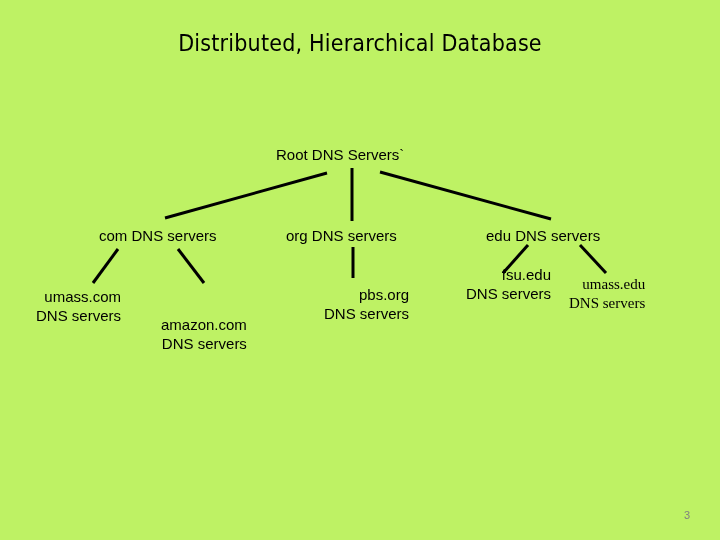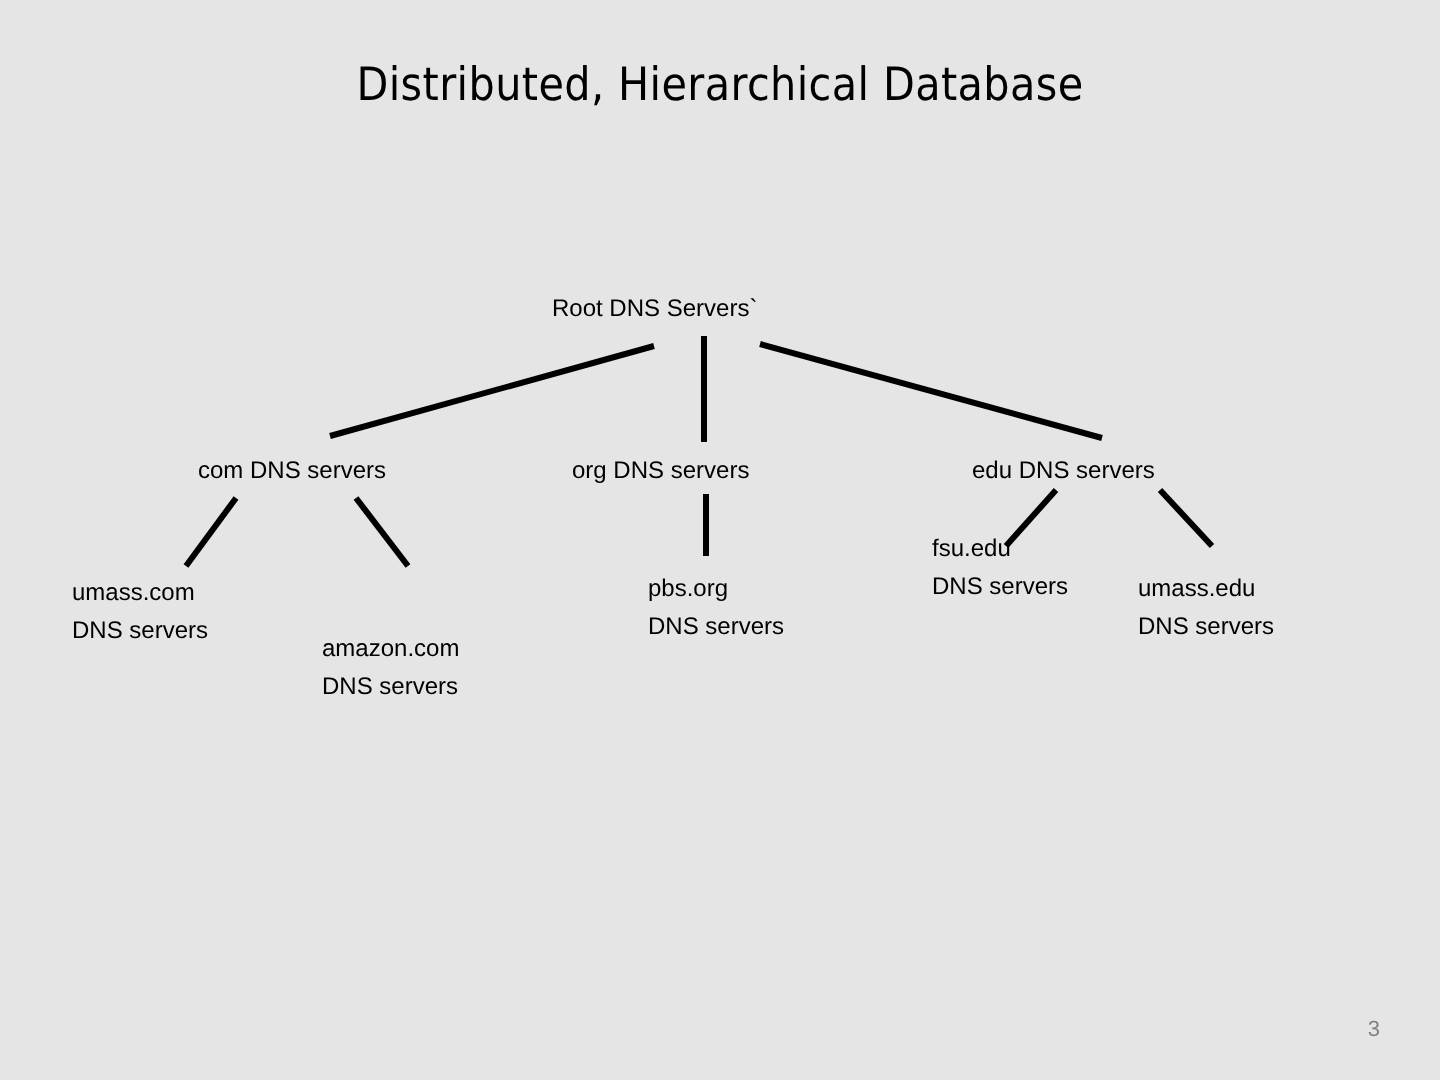--- a/index.html
+++ b/index.html
@@ -50,53 +50,54 @@
   }
   .tree-lines line {
     stroke: #000000;
     stroke-linecap: butt;
   }
 
   
   .node {
     position: absolute;
     font-family: "Liberation Sans", sans-serif;
-    font-size: 12px;
+    font-size: 15px;
     font-weight: 400;
     line-height: 19px;
     color: #000000;
     white-space: nowrap;
+    text-align: right;
   }
   .node .line2 { display: block; }
 
   .node-root       { left: 276px; top: 145px; }
   .node-com        { left: 73px;  top: 226px; margin-left: 26px; }
   .node-org        { left: 286px; top: 226px; }
   .node-edu        { left: 486px; top: 226px; }
 
   .node-yahoo      { left: 36px;  top: 287px; }
   .node-amazon     { left: 161px; top: 287px; margin-top: 28px; }
   .node-pbs        { left: 312px; top: 285px; margin-left: 12px; }
   .node-fsu        { left: 466px; top: 265px; }
-  .node-umass      { left: 569px; top: 285px; }
+  .node-umass      { left: 569px; top: 275px; font-family: Liberation Serif, serif; }
 
   
   .page-number {
     position: absolute;
     right: 30px;
     bottom: 19px;
     font-family: "Liberation Sans", sans-serif;
     font-size: 11px;
     color: #808080;
   }
 </style>
 </head>
 <body>
 
-<div id="slide" style="background: #e5e5e5;">
+<div id="slide" style="background: #bef264;">
 
   <div class="slide-title">Distributed, Hierarchical Database</div>
 
   <svg class="tree-lines" viewBox="0 0 720 540" width="720" height="540" xmlns="http://www.w3.org/2000/svg">
     <line x1="327" y1="173" x2="165" y2="218" stroke-width="3" stroke="#000000"></line>
     <line x1="352" y1="168" x2="352" y2="221" stroke-width="3" stroke="#000000"></line>
     <line x1="380" y1="172" x2="551" y2="219" stroke-width="3" stroke="#000000"></line>
     <line x1="118" y1="249" x2="93" y2="283" stroke-width="3" stroke="#000000"></line>
     <line x1="178" y1="249" x2="204" y2="283" stroke-width="3" stroke="#000000"></line>
     <line x1="353" y1="247" x2="353" y2="278" stroke-width="3" stroke="#000000"></line>

